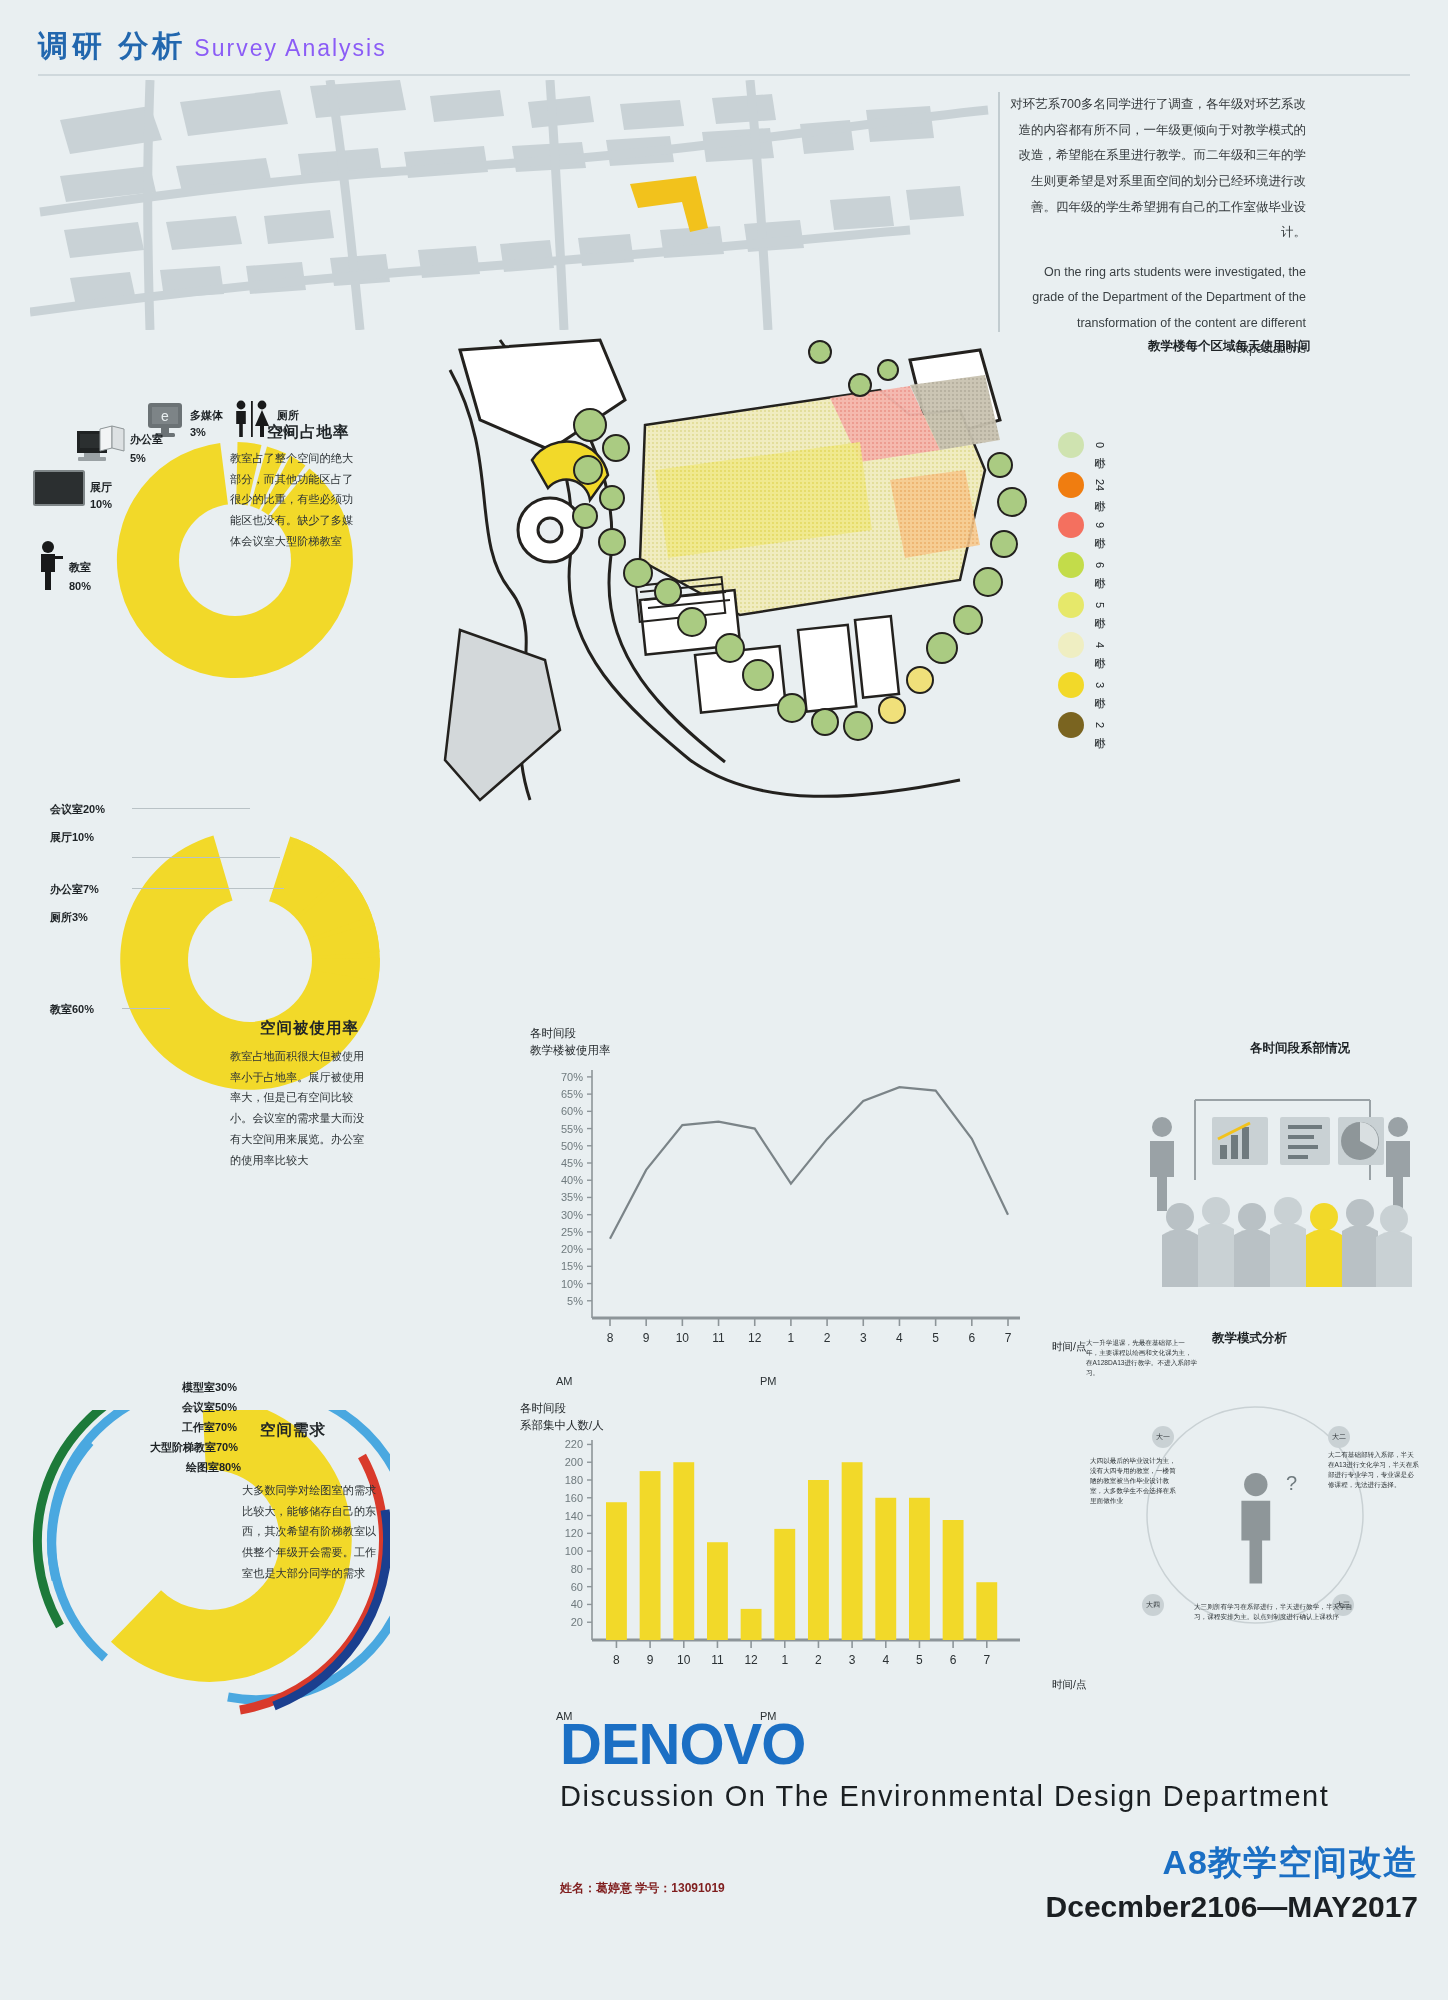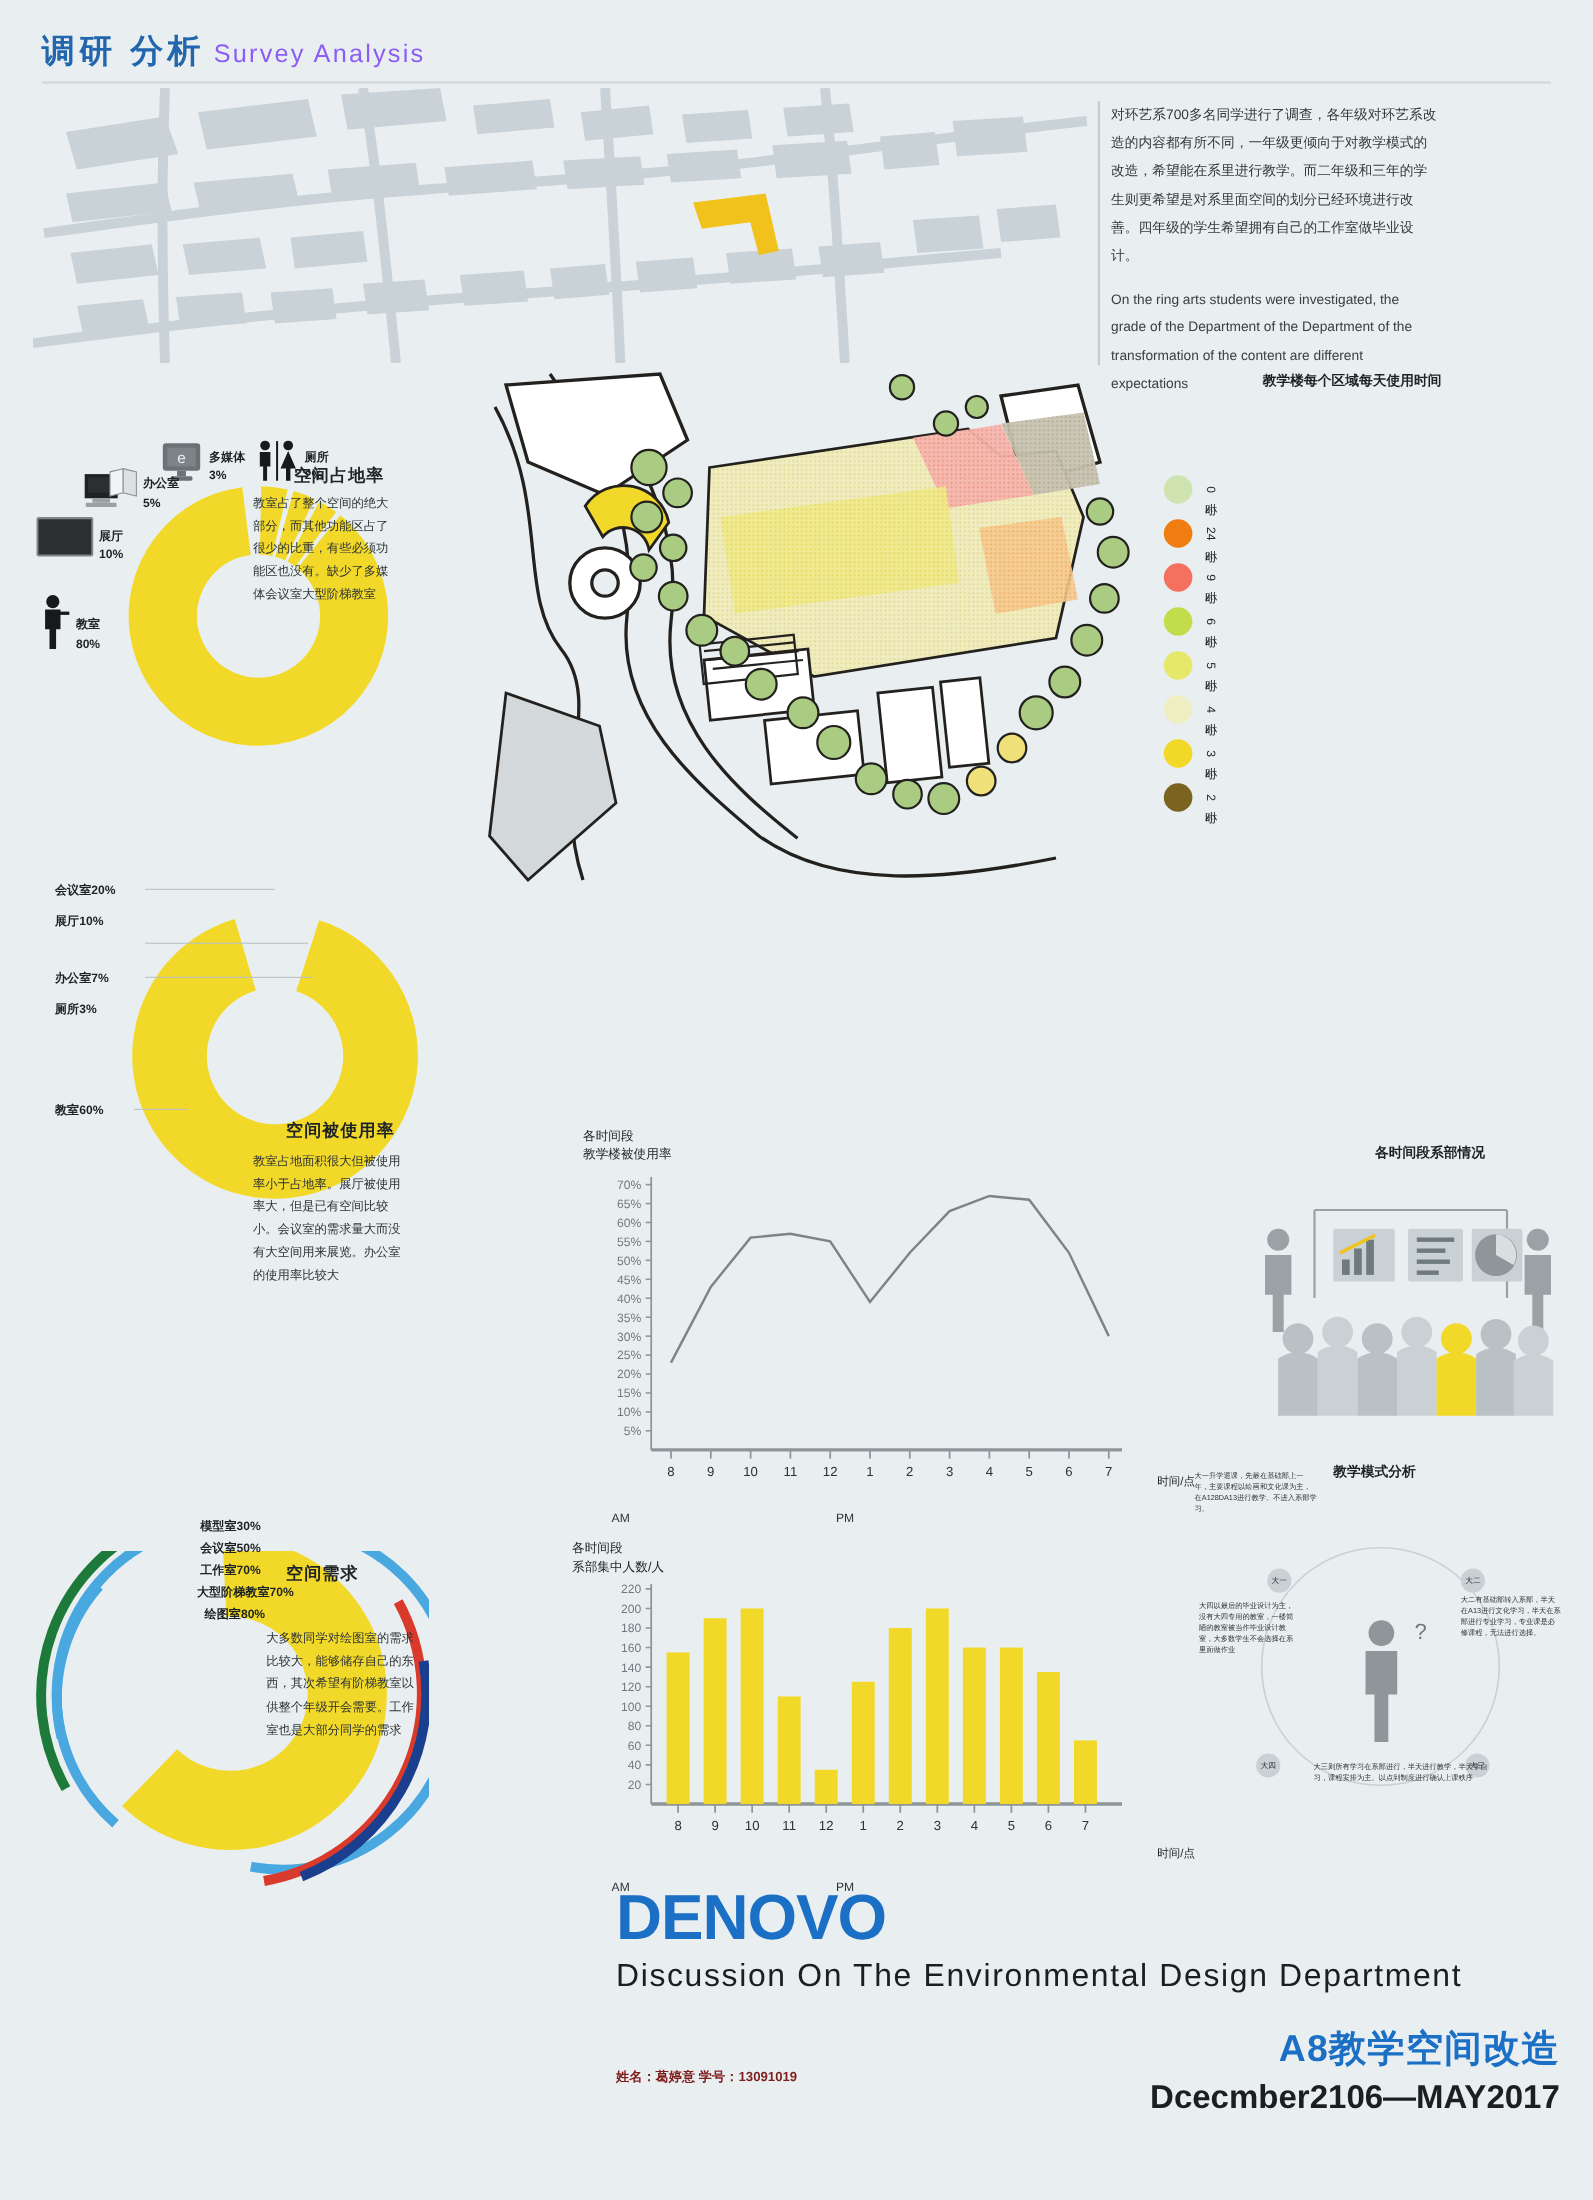--- a/index.html
+++ b/index.html
@@ -12,21 +12,21 @@
   .hdr .cn{font-size:30px;font-weight:bold;color:#2267ae;letter-spacing:4px;}
   .hdr .en{font-size:23px;color:#8b5cf6;letter-spacing:2px;}
   .hdr-rule{position:absolute;left:38px;top:74px;width:1372px;height:2px;background:#cfd8dc;}
 
   
   .topmap{position:absolute;left:30px;top:80px;width:960px;height:250px;overflow:hidden;}
 
   
   .intro{position:absolute;left:1010px;top:92px;width:300px;}
   .intro .divider{position:absolute;left:-12px;top:0;width:2px;height:240px;background:#c2ccd0;}
-  .intro p{margin:0 4px 14px 0;font-size:12.5px;line-height:2.05;color:#33383b;}
+  .intro p{margin:0 4px 14px 0;font-size:12.5px;line-height:2.05;color:#33383b;text-align:right;}
   .intro p.en{font-size:12.5px;line-height:2.05;color:#3a4043;}
 
   
   .secttl{font-size:15.5px;font-weight:bold;color:#1e2326;letter-spacing:1px;}
   .body-cn{font-size:11.2px;line-height:1.85;color:#2d3336;}
 
   
   .donutwrap{position:absolute;}
   .lbl{position:absolute;font-size:11px;font-weight:bold;color:#1d2225;white-space:nowrap;}
   .lead{position:absolute;height:1px;background:#b9c2c6;}
@@ -242,21 +242,21 @@
 
         <path d="M 175 -30 A 178 178 0 0 1 64 166" fill="none" stroke="#1b3f8f" stroke-width="9"></path>
 
         <path d="M -120 -98 A 155 155 0 0 0 -154 40" fill="none" stroke="#4aa8e0" stroke-width="9"></path>
       </g>
     </svg>
 
     <div class="lbl" style="left:152px;top:0px;">模型室30%</div>
     <div class="lbl" style="left:152px;top:20px;">会议室50%</div>
     <div class="lbl" style="left:152px;top:40px;">工作室70%</div>
-    <div class="lbl" style="left:120px;top:60px;margin-left:29px;">大型阶梯教室70%</div>
+    <div class="lbl" style="left:120px;top:60px;">大型阶梯教室70%</div>
     <div class="lbl" style="left:156px;top:80px;">绘图室80%</div>
 
     <div class="secttl" style="position:absolute;left:230px;top:40px;">空间需求</div>
     <div class="body-cn" style="position:absolute;left:212px;top:100px;width:140px;">大多数同学对绘图室的需求比较大，能够储存自己的东西，其次希望有阶梯教室以供整个年级开会需要。工作室也是大部分同学的需求</div>
   </div>
 
   <div class="siteplan">
     <svg width="620" height="480" viewBox="0 0 620 480">
 
       <path d="M10 40 C 60 130, 30 210, 70 260 C 110 310, 60 380, 90 470" fill="none" stroke="#23211e" stroke-width="3"></path>

